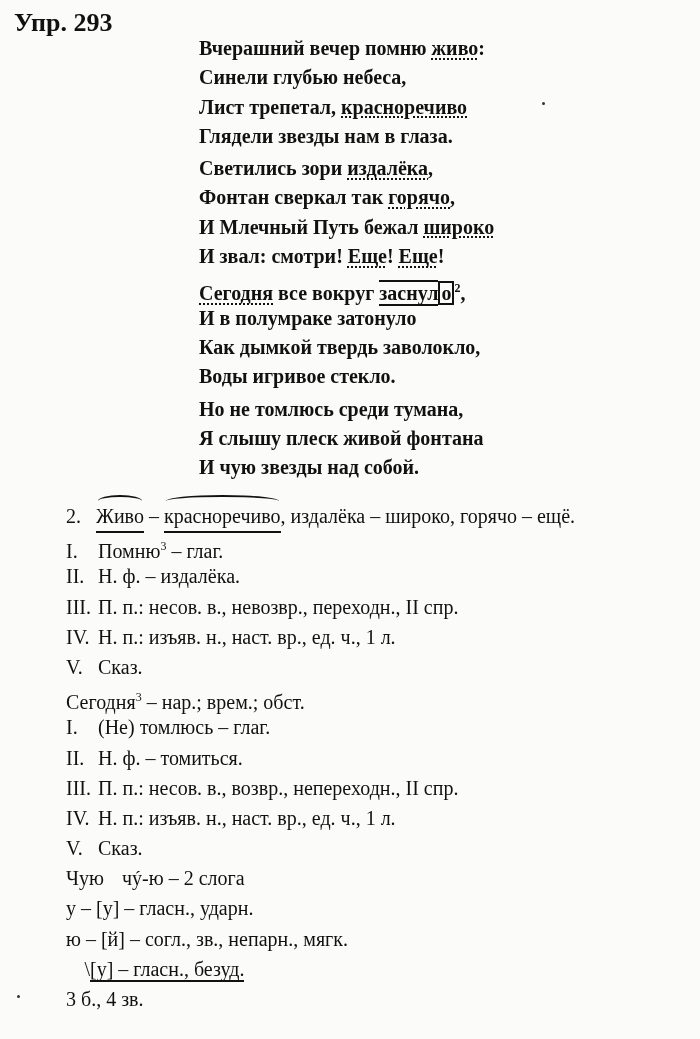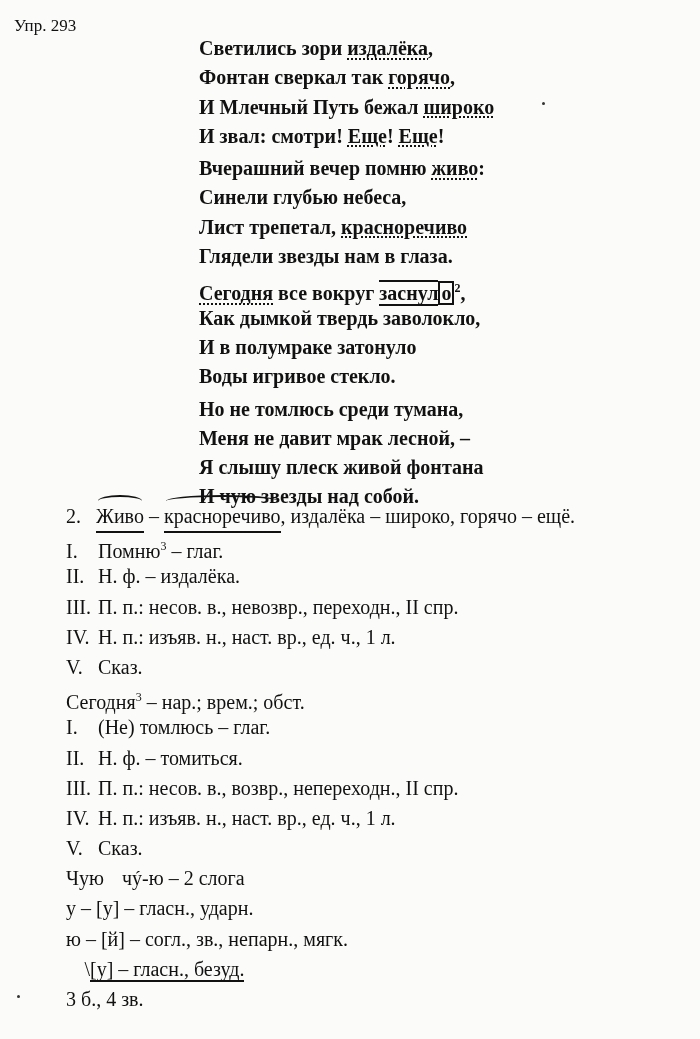--- a/index.html
+++ b/index.html
@@ -4,22 +4,22 @@
   <style>
     html, body { margin: 0; padding: 0; }
     body {
       width: 700px; height: 1039px; overflow: hidden;
       background: #fbfbf9;
       font-family: "Liberation Serif", "DejaVu Serif", serif;
       color: #111;
       position: relative;
     }
     .title {
-      position: absolute; left: 14px; top: 16px;
-      font-size: 17px; font-weight: normal;
+      position: absolute; left: 14px; top: 8px;
+      font-size: 26px; font-weight: bold;
     }
     .poem {
       position: absolute; left: 199px; top: 34px;
       font-size: 20px; font-weight: bold; line-height: 29.3px;
     }
     .poem .stanza { margin-bottom: 3px; }
     .poem .line { white-space: nowrap; height: 29.3px; position: relative; }
     .dotted { text-decoration: underline; text-decoration-style: dotted; text-decoration-thickness: 2px; text-underline-offset: 3px; }
     .box { border: 2px solid #111; padding: 0 1px; line-height: 20px; display: inline-block; }
     .overline { border-top: 2px solid #111; }
@@ -42,56 +42,55 @@
   </style>
 </head>
 <body>
 
 <div class="title">Упр. 293</div>
 
 <div class="poem">
 
   <div class="stanza">
     <div class="line">
+      <span>Вчерашний вечер помню </span><span class="dotted">живо</span><span>:</span>
+    </div>
+    <div class="line"><span>Синели глубью небеса,</span></div>
+    <div class="line">
+      <span>Лист трепетал, </span><span class="dotted">красноречиво</span>
+    </div>
+    <div class="line"><span>Глядели звезды нам в глаза.</span></div>
+  </div>
+
+  <div class="stanza">
+    <div class="line">
       <span>Светились зори </span><span class="dotted">издалёка</span><span>,</span>
     </div>
     <div class="line">
       <span>Фонтан сверкал так </span><span class="dotted">горячо</span><span>,</span>
     </div>
     <div class="line">
       <span>И Млечный Путь бежал </span><span class="dotted">широко</span>
     </div>
     <div class="line">
       <span>И звал: смотри! </span><span class="dotted">Еще</span><span>! </span><span class="dotted">Еще</span><span>!</span>
     </div>
   </div>
 
   <div class="stanza">
     <div class="line">
-      <span>Вчерашний вечер помню </span><span class="dotted">живо</span><span>:</span>
-    </div>
-    <div class="line"><span>Синели глубью небеса,</span></div>
-    <div class="line">
-      <span>Лист трепетал, </span><span class="dotted">красноречиво</span>
-    </div>
-    <div class="line"><span>Глядели звезды нам в глаза.</span></div>
-  </div>
-
-  <div class="stanza">
-    <div class="line">
       <span class="dotted">Сегодня</span><span> все вокруг </span><span class="overline underl">заснул</span><span class="box">о</span><span class="sup">2</span><span>,</span>
     </div>
+    <div class="line"><span>И в полумраке затонуло</span></div>
     <div class="line"><span>Как дымкой твердь заволокло,</span></div>
-    <div class="line"><span>И в полумраке затонуло</span></div>
     <div class="line"><span>Воды игривое стекло.</span></div>
   </div>
 
   <div class="stanza">
     <div class="line"><span>Но не томлюсь среди тумана,</span></div>
-    <div class="line"><span>Меня не давит мрак лесной, –</span></div>
     <div class="line"><span>Я слышу плеск живой фонтана</span></div>
     <div class="line"><span>И чую звезды над собой.</span></div>
   </div>
 </div>
 
 <div class="analysis">
   <div class="row">
     <span class="num">2.</span><span class="arc underl">Живо</span><span> – </span><span class="arc underl">красноречиво</span><span>, издалёка – широко, горячо – ещё.</span>
   </div>
 

